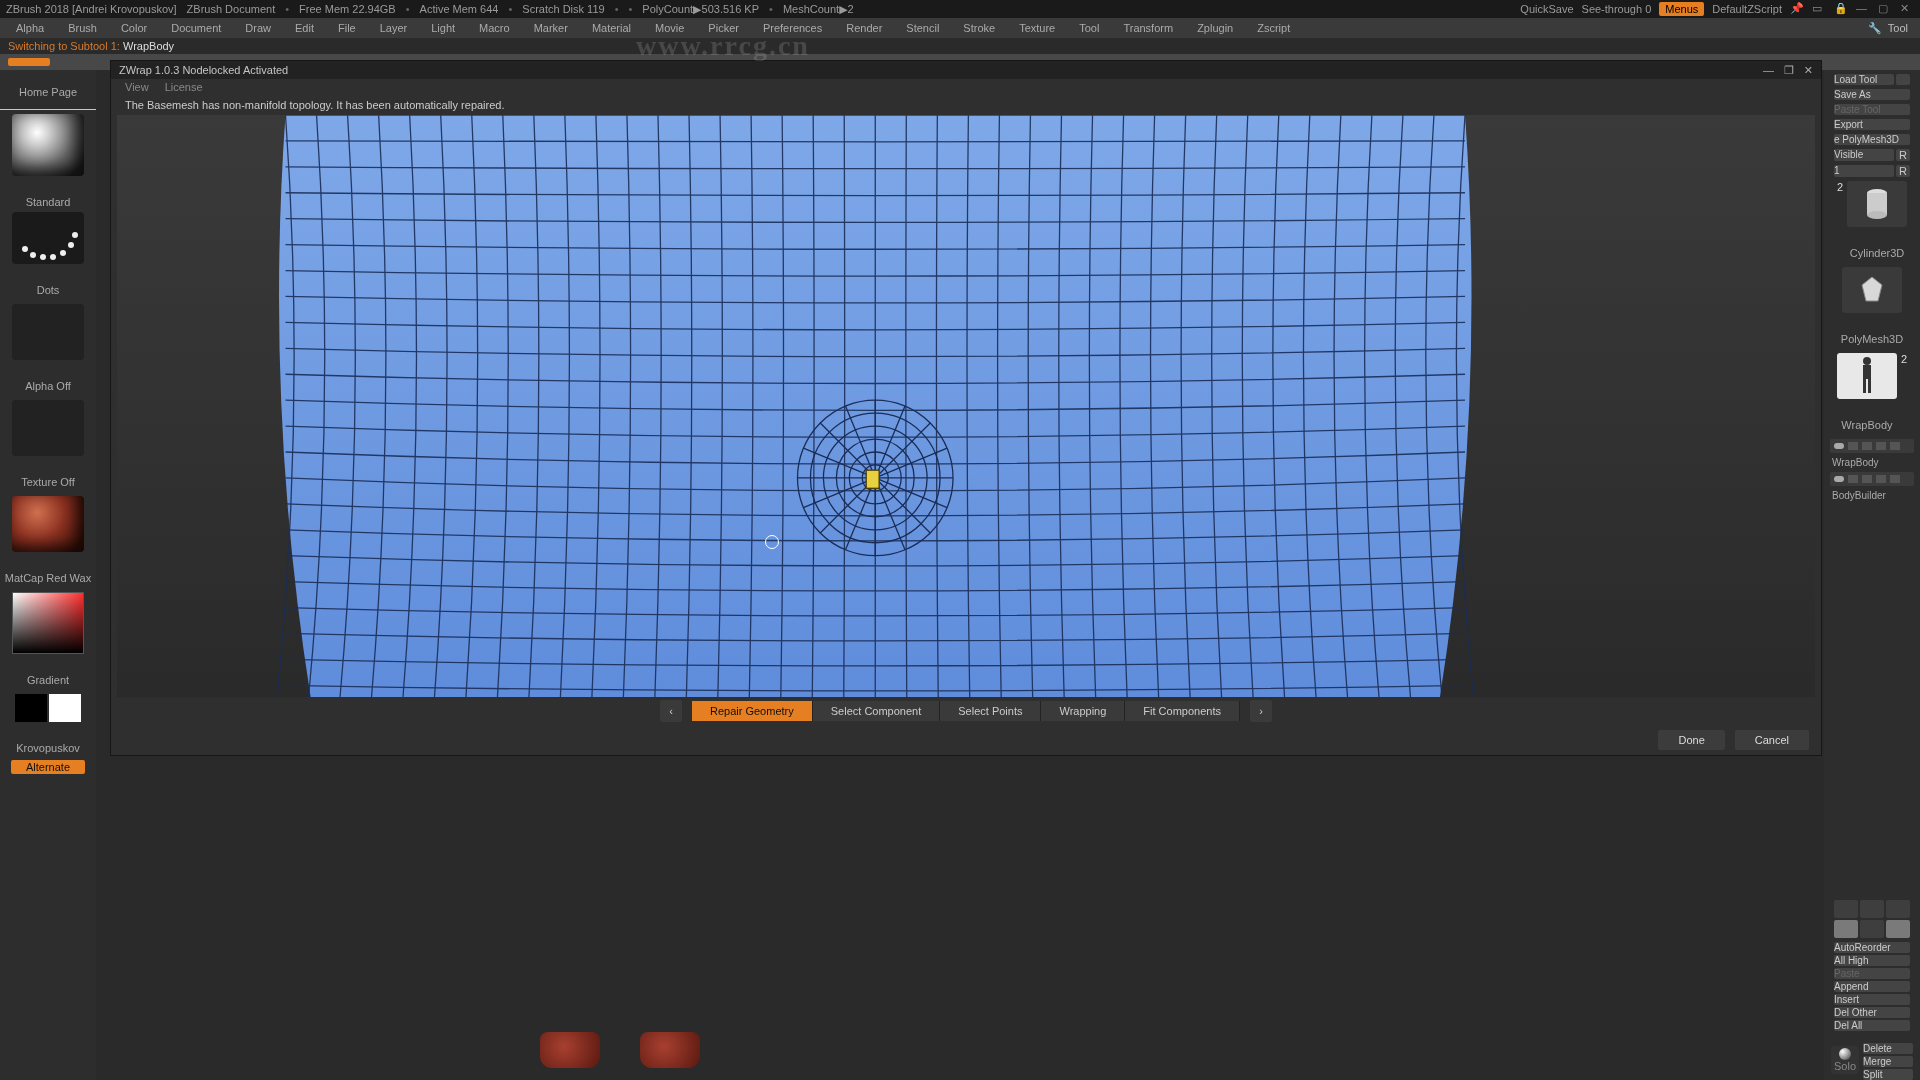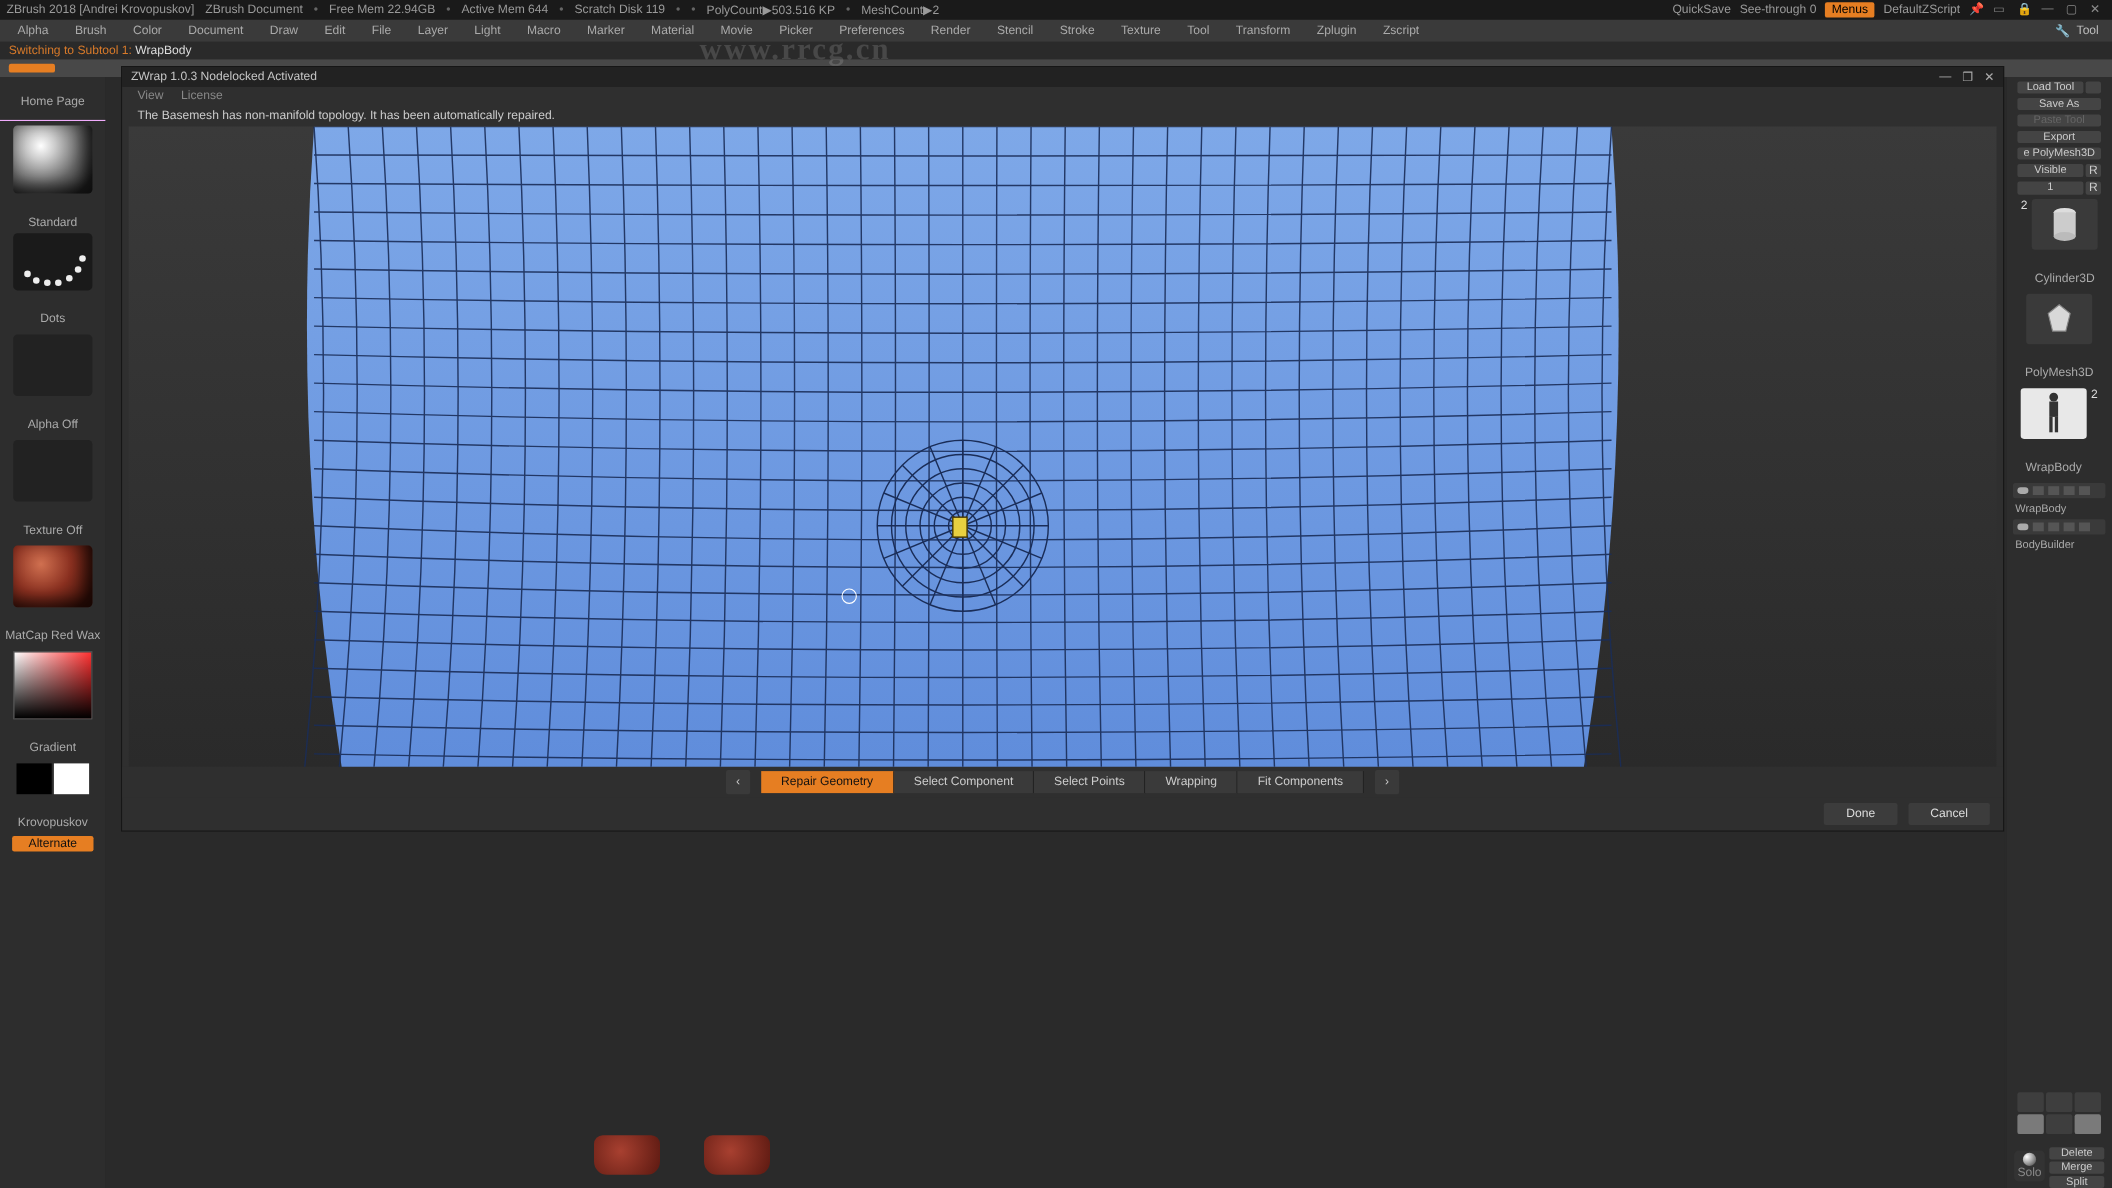--- a/index.html
+++ b/index.html
@@ -35,21 +35,21 @@
 .colorpicker{width:72px;height:62px;margin-top:4px;background:linear-gradient(90deg,#fff,#ff3030);border:1px solid #555;position:relative}
 .colorpicker::after{content:"";position:absolute;inset:0;background:linear-gradient(180deg,transparent,#000)}
 .small-swatch-row{display:flex;gap:2px;margin-top:4px}
 .small-swatch{width:32px;height:28px}
 .sw-black{background:#000}
 .sw-white{background:#fff}
 .alternate-btn{margin-top:2px;width:74px;background:#e67e22;color:#111;text-align:center;padding:1px 0;border-radius:2px}
 
 .centercol{flex:1;position:relative;background:#2a2a2a}
 .rightcol{width:96px;background:#2d2d2d;display:flex;flex-direction:column;align-items:center;gap:4px;padding-top:4px}
-.rbtn{width:76px;background:#444;color:#ccc;text-align:center;padding:0 0;border-radius:2px;font-size:10px}
+.rbtn{width:76px;background:#444;color:#ccc;padding:0 0;border-radius:2px;font-size:10px}
 .rbtn.dim{color:#666}
 .rbtn-row{display:flex;gap:2px}
 .rbtn-row .rbtn{width:60px}
 .rbtn-row .rb-r{width:14px;background:#444;text-align:center;border-radius:2px;color:#ccc}
 .tool-thumb{width:60px;height:46px;background:#3a3a3a;border-radius:3px;display:flex;align-items:center;justify-content:center;color:#ddd}
 .tool-thumb.light{background:#e8e8e8}
 .tool-item{display:flex;flex-direction:column;align-items:center}
 .eye-row{width:84px;height:14px;background:#3a3a3a;border-radius:2px;display:flex;align-items:center;gap:4px;padding:0 4px}
 .eye-row .dot{width:10px;height:6px;background:#aaa;border-radius:3px}
 .eye-row .mini{width:10px;height:8px;background:#555}
@@ -415,20 +415,29 @@
 
     <div class="nav-icon-row">
       <div class="nav-ic"></div>
       <div class="nav-ic"></div>
       <div class="nav-ic"></div>
       <div class="nav-ic lit"></div>
       <div class="nav-ic"></div>
       <div class="nav-ic lit"></div>
     </div>
 
+    <div class="action-col">
+      <div class="rbtn">AutoReorder</div>
+      <div class="rbtn">All High</div>
+      <div class="rbtn dim">Paste</div>
+      <div class="rbtn">Append</div>
+      <div class="rbtn">Insert</div>
+      <div class="rbtn">Del Other</div>
+      <div class="rbtn">Del All</div>
+    </div>
     <div style="height:4px"></div>
     <div style="display:flex;gap:4px;align-items:flex-end">
       <div class="solo-btn">
           <div class="ball"></div>
           <span>Solo</span>
         </div>
       <div class="action-col" style="width:50px">
         <div class="rbtn" style="width:50px">Delete</div>
         <div class="rbtn" style="width:50px">Merge</div>
         <div class="rbtn" style="width:50px">Split</div>

